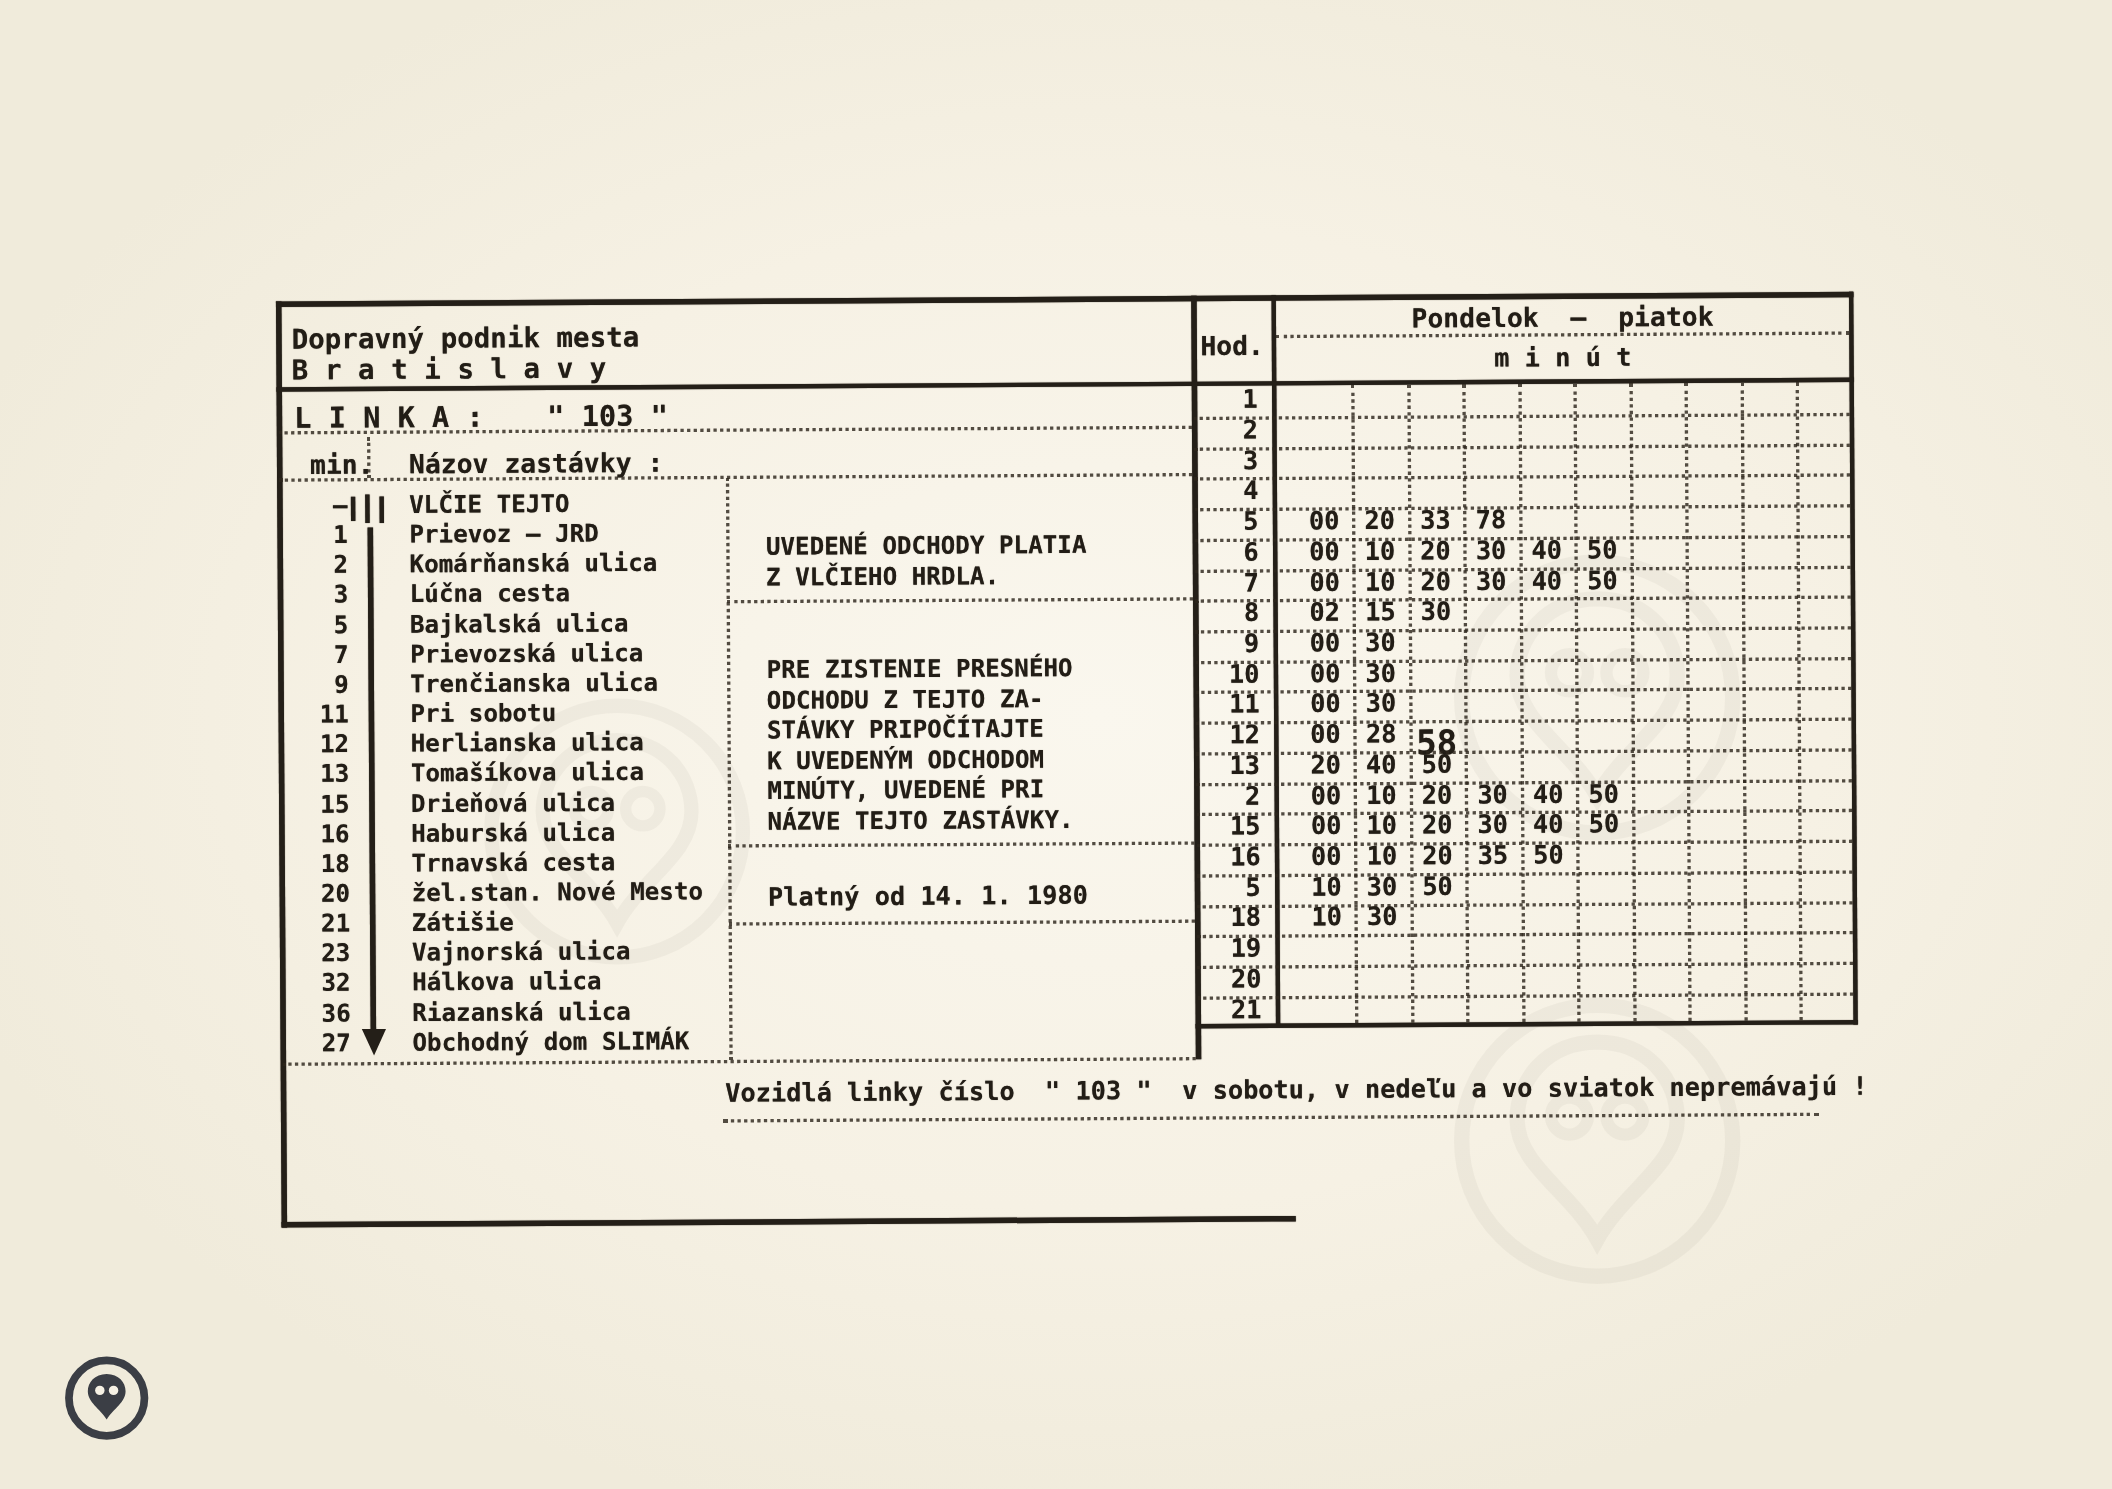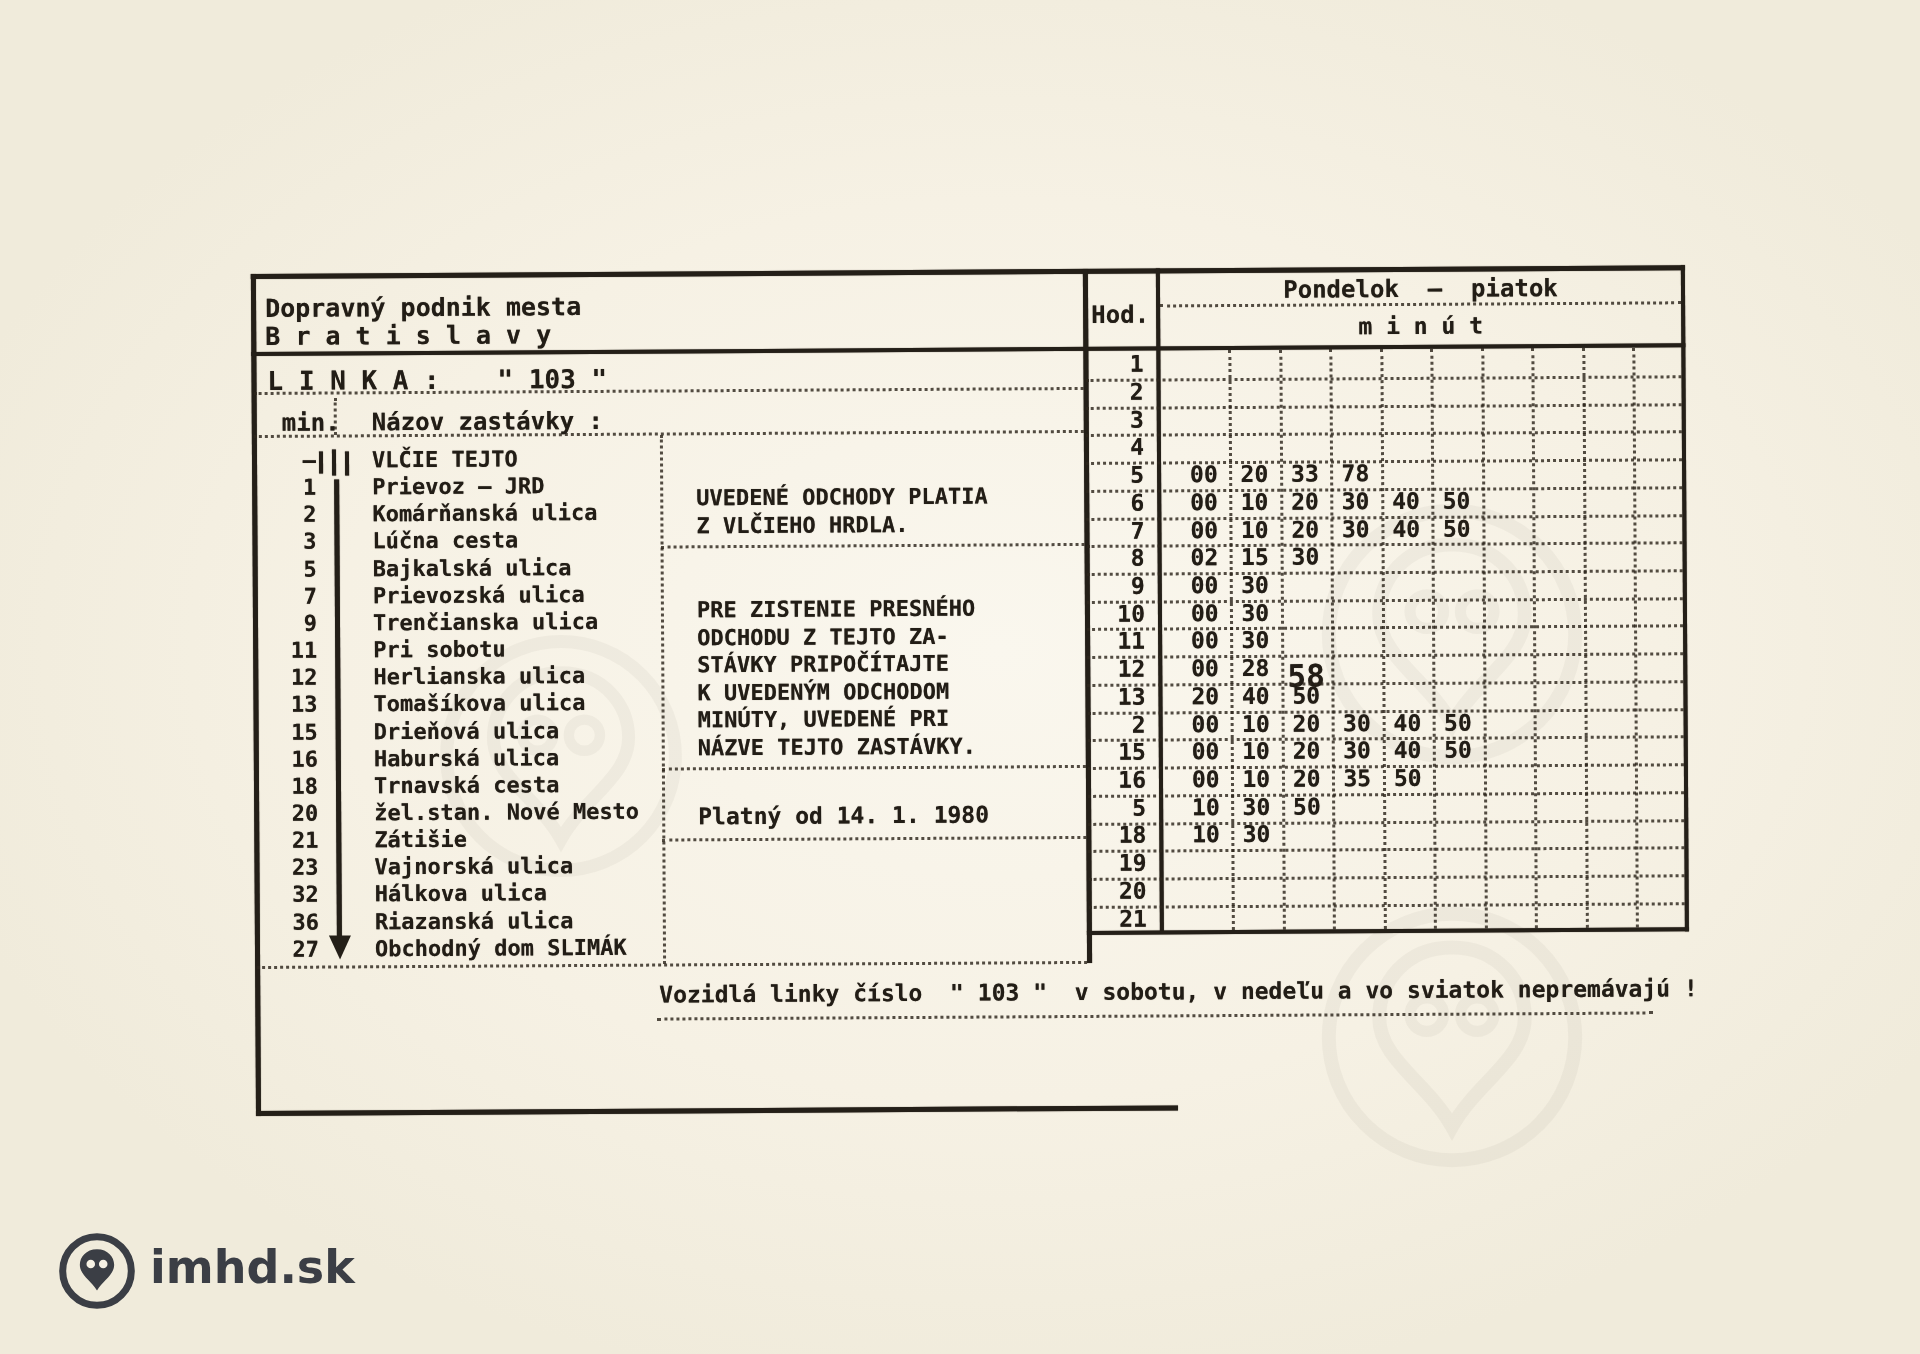--- a/index.html
+++ b/index.html
@@ -281,15 +281,14 @@
 
     <div class="abs mono ink" style="left:660px;top:984px;font-size:23px;">Vozidlá linky číslo  " 103 "  v sobotu, v nedeľu a vo sviatok nepremávajú !</div>
   </div>
 
   <svg class="abs" style="left:58px;top:1232px;" width="78" height="78" viewBox="0 0 100 100">
     <circle cx="50" cy="50" r="44" fill="none" stroke="#3b3e45" stroke-width="9"></circle>
     <path d="M50 22 C36 22 28 32 28 42 C28 55 42 62 50 75 C58 62 72 55 72 42 C72 32 64 22 50 22 Z" fill="#3b3e45"></path>
     <circle cx="42" cy="41" r="5.5" fill="#f6f1e4"></circle>
     <circle cx="58" cy="41" r="5.5" fill="#f6f1e4"></circle>
   </svg>
-  <div class="abs logo-text" style="left:150px;top:1240px;font-size:46px;color:#3b3e45;">imhd.sk</div>
 
 </div>
 
 </body></html>

